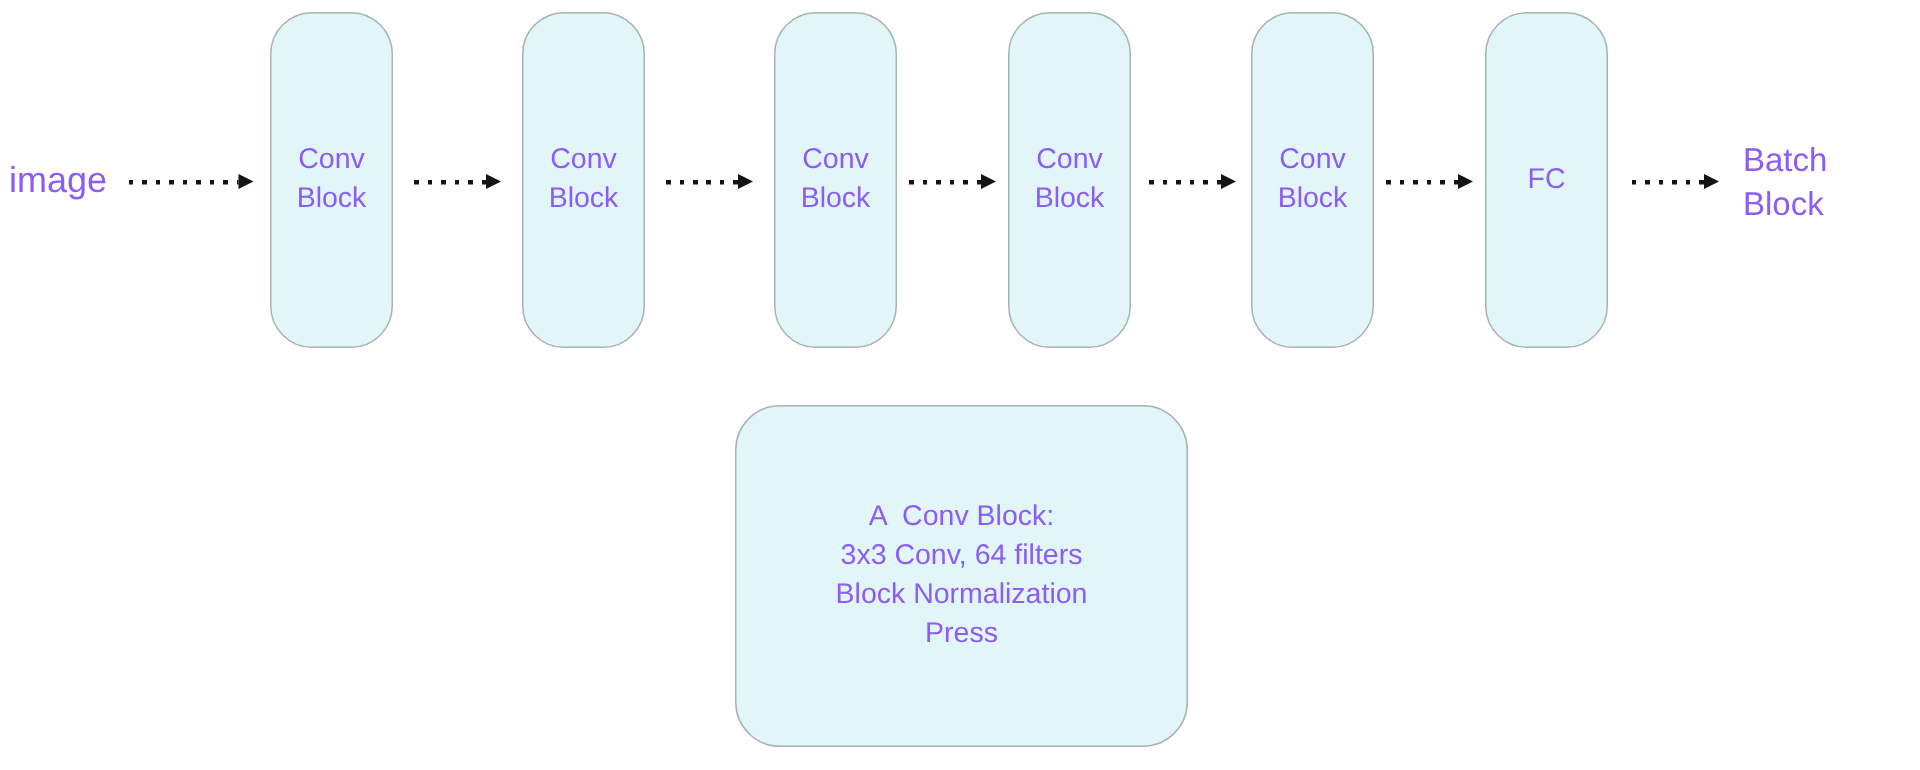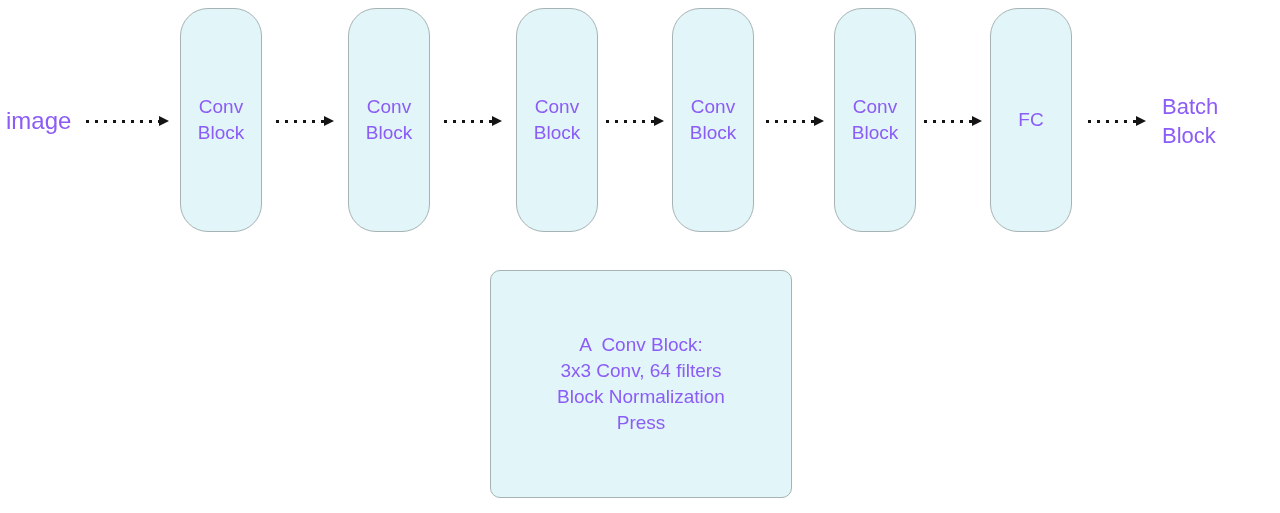--- a/index.html
+++ b/index.html
@@ -89,21 +89,21 @@
 
   
   .legend {
     position: absolute;
     left: 490px;
     top: 270px;
     width: 302px;
     height: 228px;
     background: #e2f6f9;
     border: 1.5px solid #a6b2b4;
-    border-radius: 10px;
+    border-radius: 30px;
     display: flex;
     flex-direction: column;
     align-items: center;
     justify-content: center;
     box-sizing: border-box;
     font-size: 19px;
     line-height: 26px;
     text-align: center;
   }
   .legend .line {

